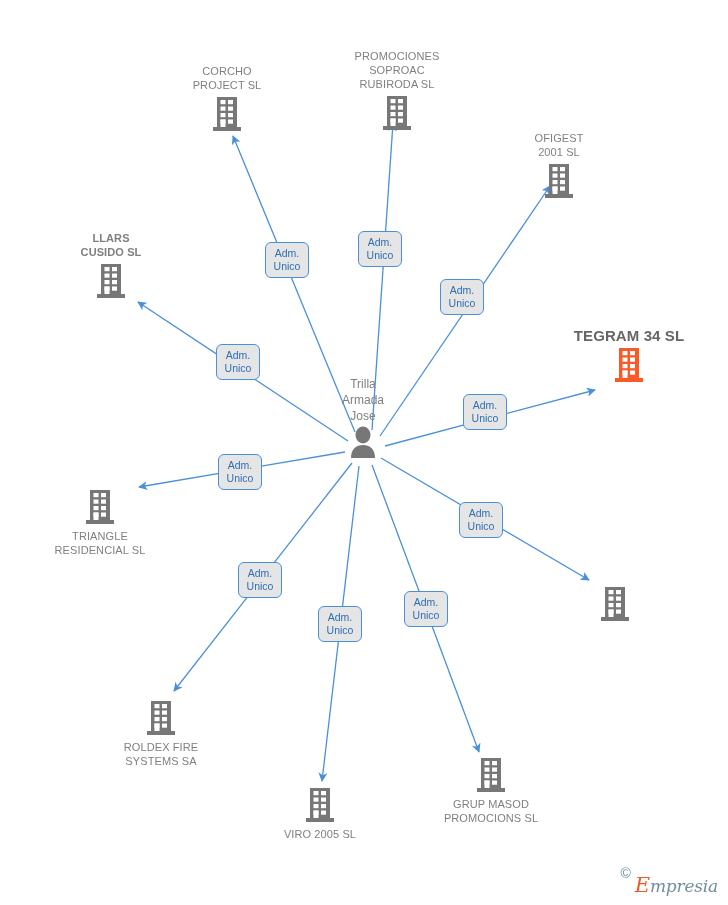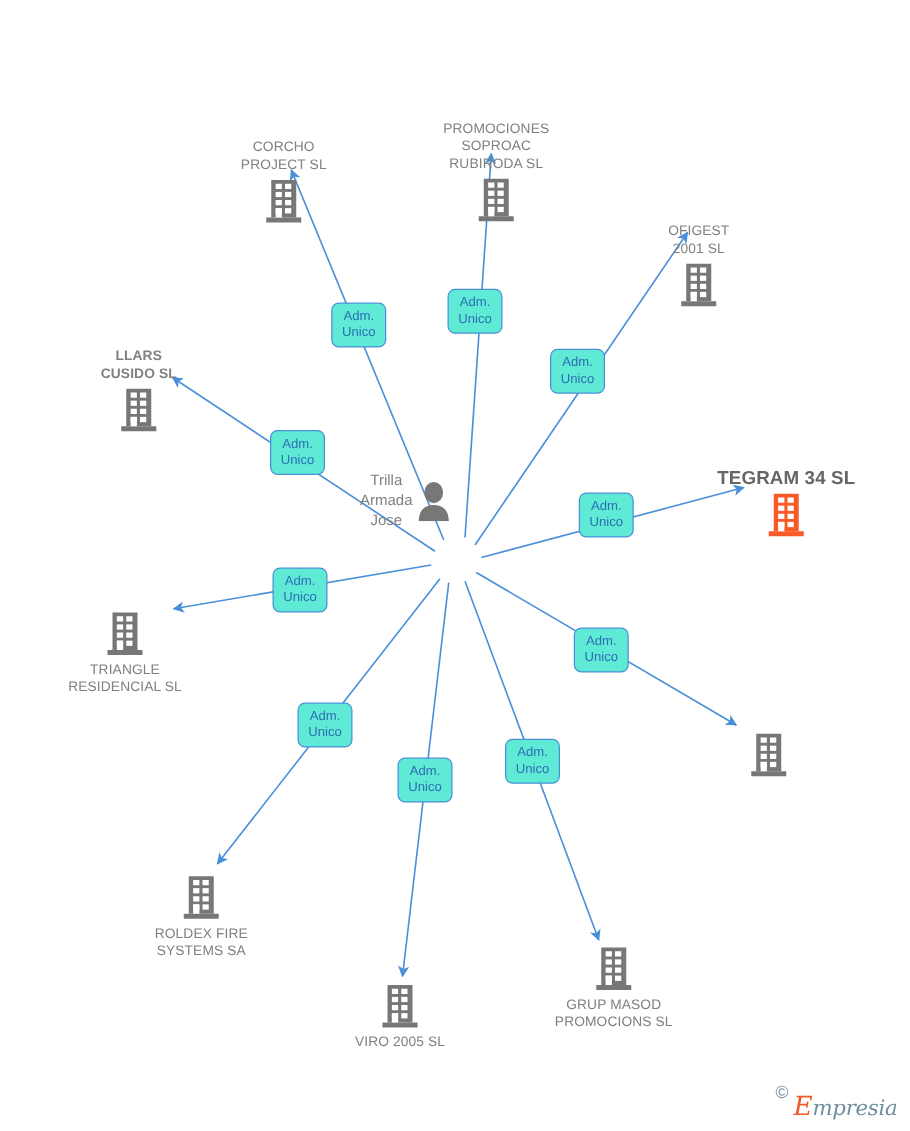--- a/index.html
+++ b/index.html
@@ -43,44 +43,45 @@
   }
   .node-label.highlight {
     color: #666666;
     font-weight: bold;
     font-size: 15px;
   }
   .node-icon {
     display: block;
     line-height: 0;
   }
-  .node.label-above .node-label { margin-bottom: 4px; margin-top: 47px; }
+  .node.label-above .node-label { margin-bottom: 4px; }
   .node.label-below .node-label { margin-top: 4px; }
 
   .center-node {
     position: absolute;
     display: flex;
-    flex-direction: row;
+    flex-direction: column;
     align-items: center;
     width: 150px;
     margin-left: -75px;
+    justify-content: flex-end;
   }
   .center-label {
     font-size: 12px;
     line-height: 16px;
     color: #808080;
     text-align: center;
     white-space: pre-line;
     margin-bottom: 2px;
   }
 
   .edge-label {
     position: absolute;
     box-sizing: border-box;
-    background: #5eead4;
+    background: #e5e5e5;
     border: 1.6px solid #4a90d9;
     border-radius: 6px;
     color: #2f6fb5;
     font-size: 10.5px;
     line-height: 13px;
     text-align: center;
     padding: 4px 5px 4px 5px;
     white-space: pre-line;
     width: 44px;
     margin-left: -22px;

